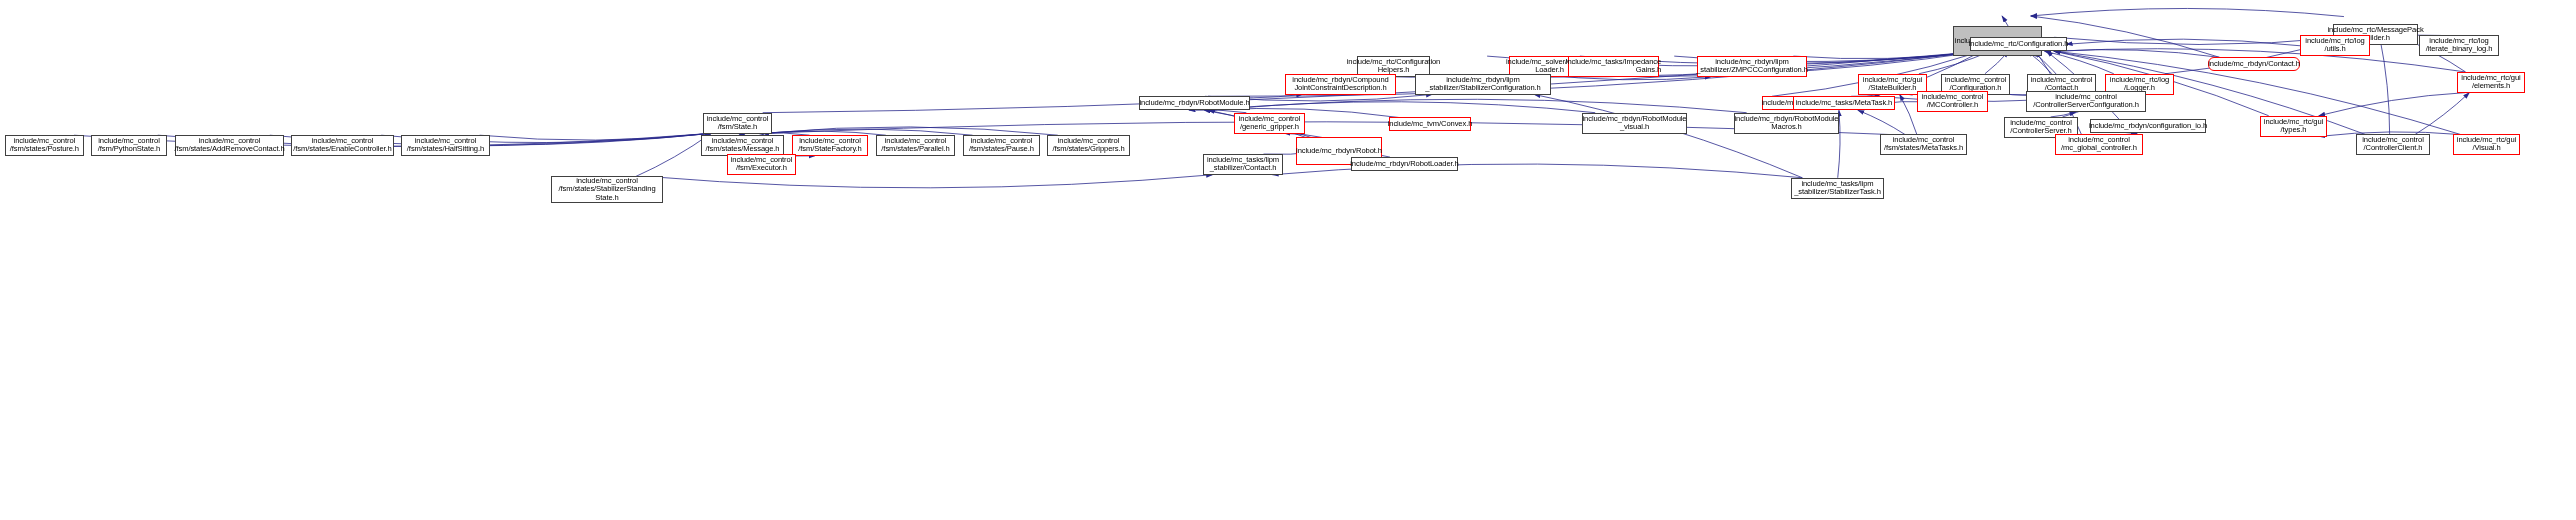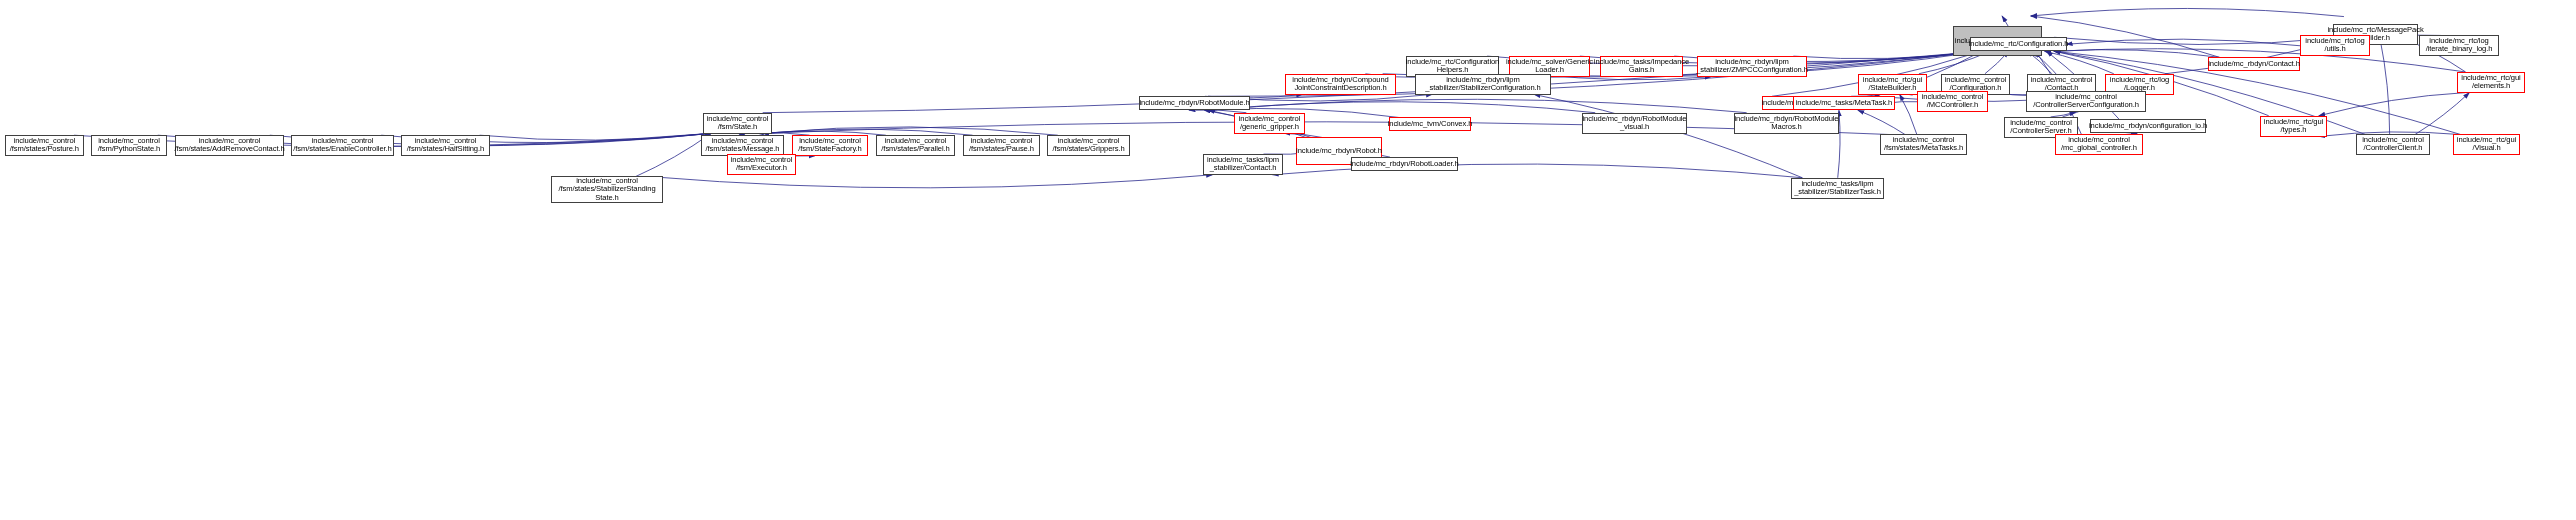--- a/index.html
+++ b/index.html
@@ -143,29 +143,29 @@
 <div class="node root" style="left: 1953px; top: 5px; width: 89px; height: 30px; margin-top: 21px;">include/mc_rbdyn/Gains.h</div>
     <div class="node thick" style="left: 2333px; top: 24px; width: 85px; height: 20.7px;">include/mc_rtc/MessagePack
 Builder.h</div>
     <div class="node thick" style="left: 1970px; top: 37px; width: 97px; height: 14px;">include/mc_rtc/Configuration.h</div>
     <div class="node red" style="left: 2300px; top: 35px; width: 70px; height: 20.7px;">include/mc_rtc/log
 /utils.h</div>
     <div class="node thick" style="left: 2419px; top: 35px; width: 80px; height: 20.7px;">include/mc_rtc/log
 /iterate_binary_log.h</div>
     <div class="node red" style="left: 2457px; top: 72px; width: 68px; height: 20.7px;">include/mc_rtc/gui
 /elements.h</div>
-    <div class="node thick" style="left: 1406px; top: 56px; width: 93px; height: 20.7px;">include/mc_rtc/Configuration
+    <div class="node thick" style="left: 1357px; top: 56px; width: 73px; height: 20.7px;">include/mc_rtc/Configuration
 Helpers.h</div>
     <div class="node red" style="left: 1509px; top: 56px; width: 81px; height: 20.7px;">include/mc_solver/Generic
 Loader.h</div>
-    <div class="node red" style="left: 1600px; top: 56px; width: 83px; height: 20.7px;">include/mc_tasks/Impedance
+    <div class="node red" style="left: 1568px; top: 56px; width: 91px; height: 20.7px; text-align: right;">include/mc_tasks/Impedance
 Gains.h</div>
     <div class="node red" style="left: 1697px; top: 56px; width: 110px; height: 20.7px;">include/mc_rbdyn/lipm
 _stabilizer/ZMPCCConfiguration.h</div>
-    <div class="node red" style="left: 2208px; top: 57px; width: 92px; height: 14px;">include/mc_rbdyn/Contact.h</div>
+    <div class="node red" style="left: 2208px; top: 57px; width: 92px; height: 14px; border-radius: 6px;">include/mc_rbdyn/Contact.h</div>
     <div class="node red" style="left: 1285px; top: 74px; width: 111px; height: 20.7px;">include/mc_rbdyn/Compound
 JointConstraintDescription.h</div>
     <div class="node thick" style="left: 1415px; top: 74px; width: 136px; height: 20.7px;">include/mc_rbdyn/lipm
 _stabilizer/StabilizerConfiguration.h</div>
     <div class="node red" style="left: 1858px; top: 74px; width: 69px; height: 20.7px;">include/mc_rtc/gui
 /StateBuilder.h</div>
     <div class="node thick" style="left: 1941px; top: 74px; width: 69px; height: 20.7px;">include/mc_control
 /Configuration.h</div>
     <div class="node thick" style="left: 2027px; top: 74px; width: 69px; height: 20.7px;">include/mc_control
 /Contact.h</div>

